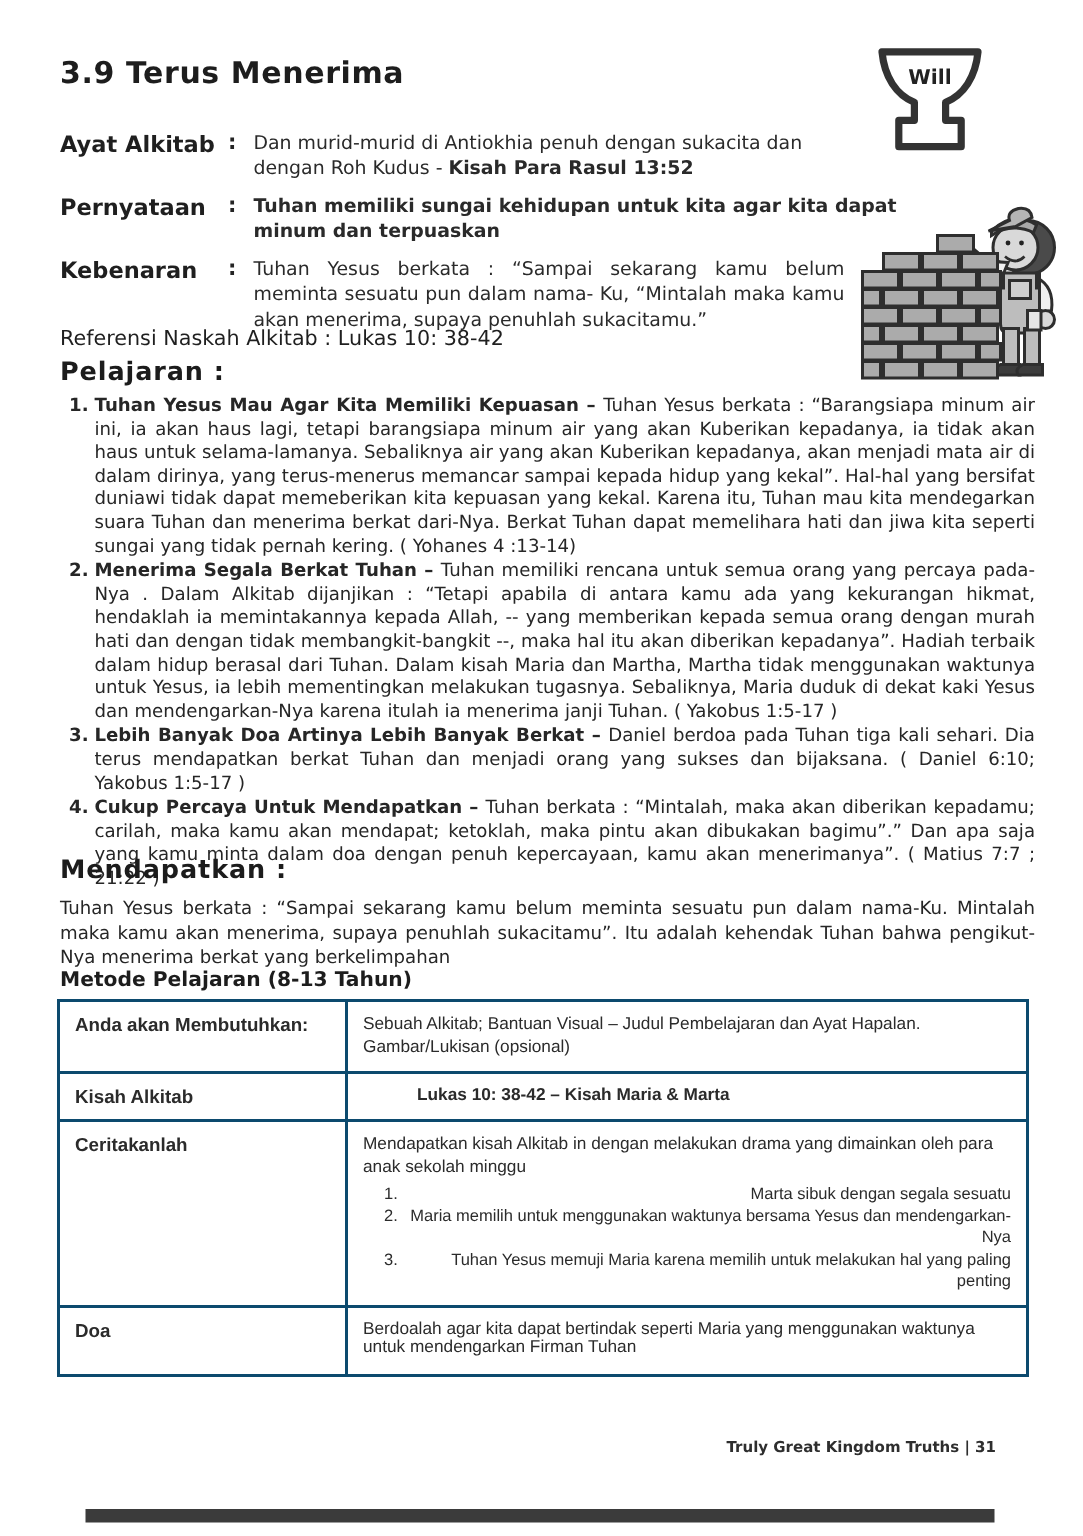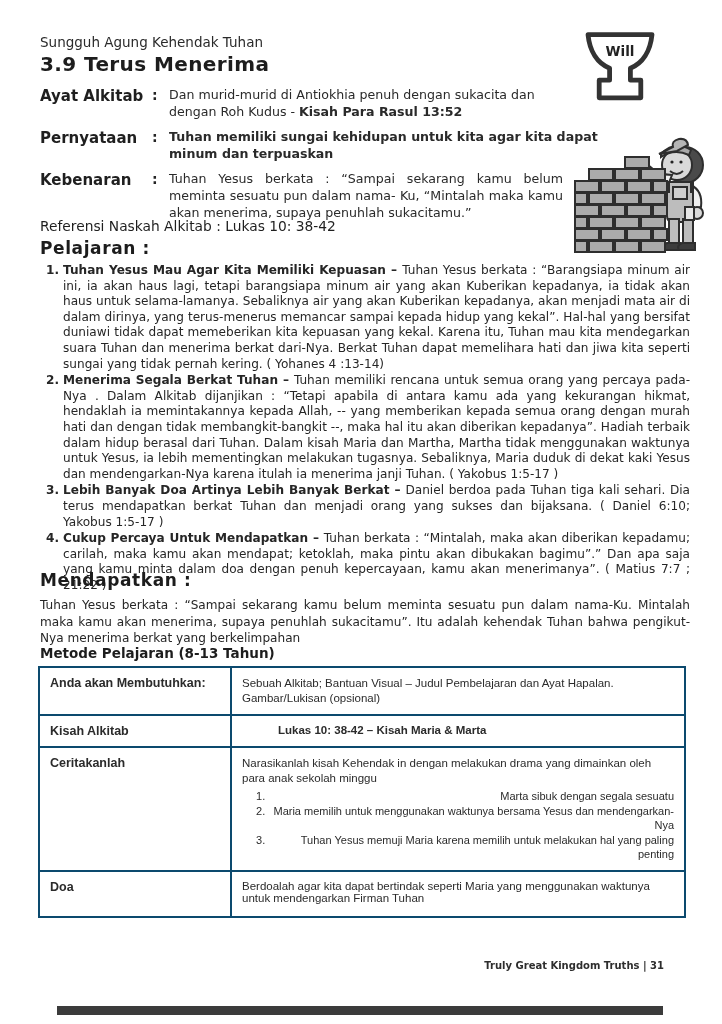--- a/index.html
+++ b/index.html
@@ -61,21 +61,20 @@
   
   .footer-text { position:absolute; right:58px; top:960px; font-size:10px; font-weight:bold; color:#2e2e2e; }
   .bottom-bar { position:absolute; left:57px; top:1006px; width:606px; height:9px; background:#3b3b3b; }
 </style>
 </head>
 <body>
 
 <div class="page">
 
   <div class="header-block">
-    <div class="supertitle">Sungguh Agung Kehendak Tuhan</div>
     <div class="page-title">3.9 Terus Menerima</div>
   </div>
 
   <div class="trophy-wrap">
     <svg width="80" height="82" viewBox="0 0 100 100">
       <path d="M10,7 H90 C88,28 78,43 63,49 L63,64 H76 V86 H24 V64 H37 V49 C22,43 12,28 10,7 Z" fill="#ffffff" stroke="#333333" stroke-width="6" stroke-linejoin="round"></path>
       <text x="50" y="34" text-anchor="middle" font-family="DejaVu Sans, sans-serif" font-size="17" font-weight="bold" fill="#222222">Will</text>
     </svg>
   </div>
 
@@ -193,21 +192,21 @@
     </tr>
     <tr class="row-story">
       <td class="lbl">Kisah Alkitab</td>
       <td>
         <span class="bold-cell">Lukas 10: 38-42 – Kisah Maria &amp; Marta</span>
       </td>
     </tr>
     <tr class="row-tell">
       <td class="lbl">Ceritakanlah</td>
       <td>
-        <span class="cell-line">Narasikanlah kisah Kehendak in dengan melakukan drama yang dimainkan oleh para anak sekolah minggu</span>
+        <span class="cell-line">Mendapatkan kisah Alkitab in dengan melakukan drama yang dimainkan oleh para anak sekolah minggu</span>
         <ol class="steps-list">
           <li>Marta sibuk dengan segala sesuatu</li>
           <li>Maria memilih untuk menggunakan waktunya bersama Yesus dan mendengarkan-Nya</li>
           <li>Tuhan Yesus memuji Maria karena memilih untuk melakukan hal yang paling penting</li>
         </ol>
       </td>
     </tr>
     <tr class="row-pray">
       <td class="lbl">Doa</td>
       <td>Berdoalah agar kita dapat bertindak seperti Maria yang menggunakan waktunya untuk mendengarkan Firman Tuhan</td>

